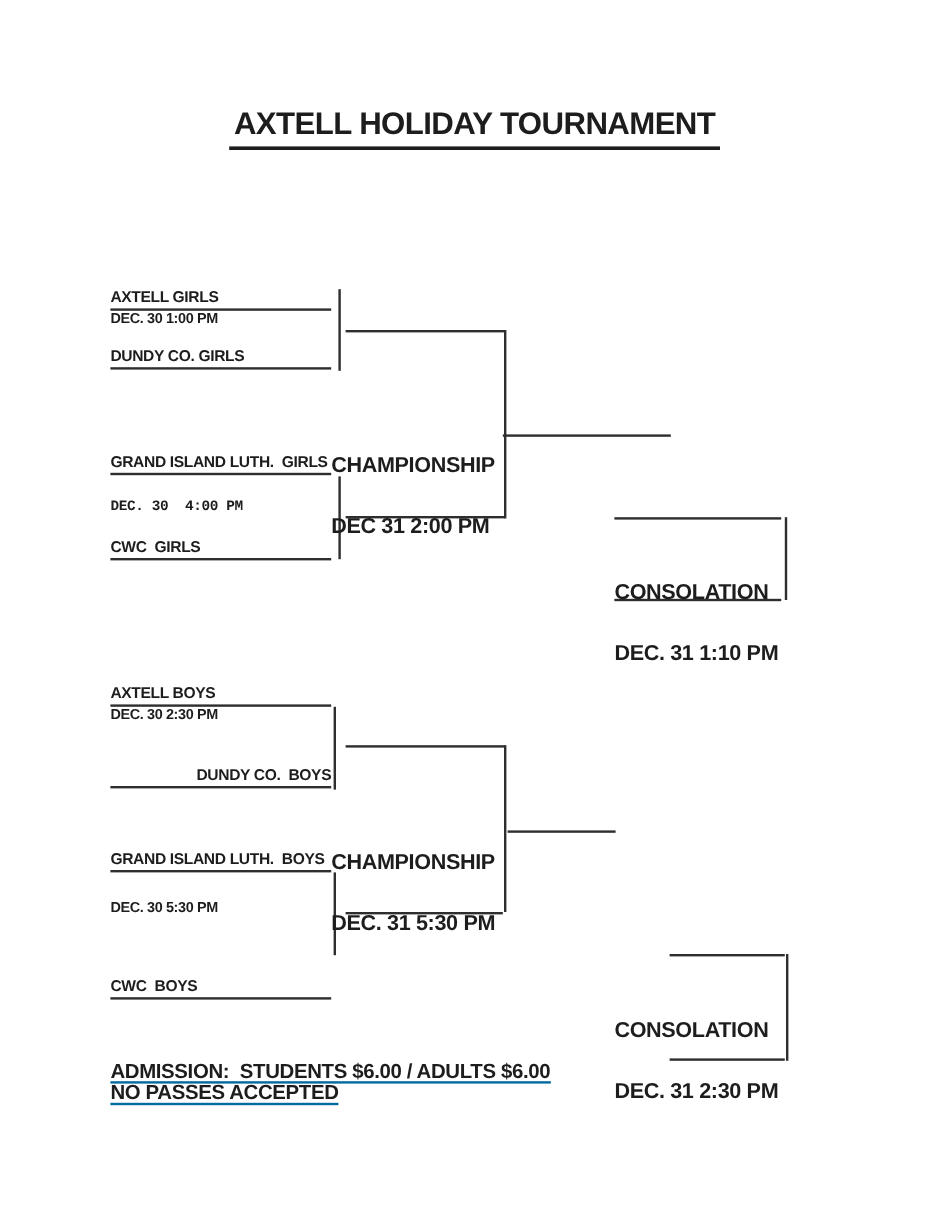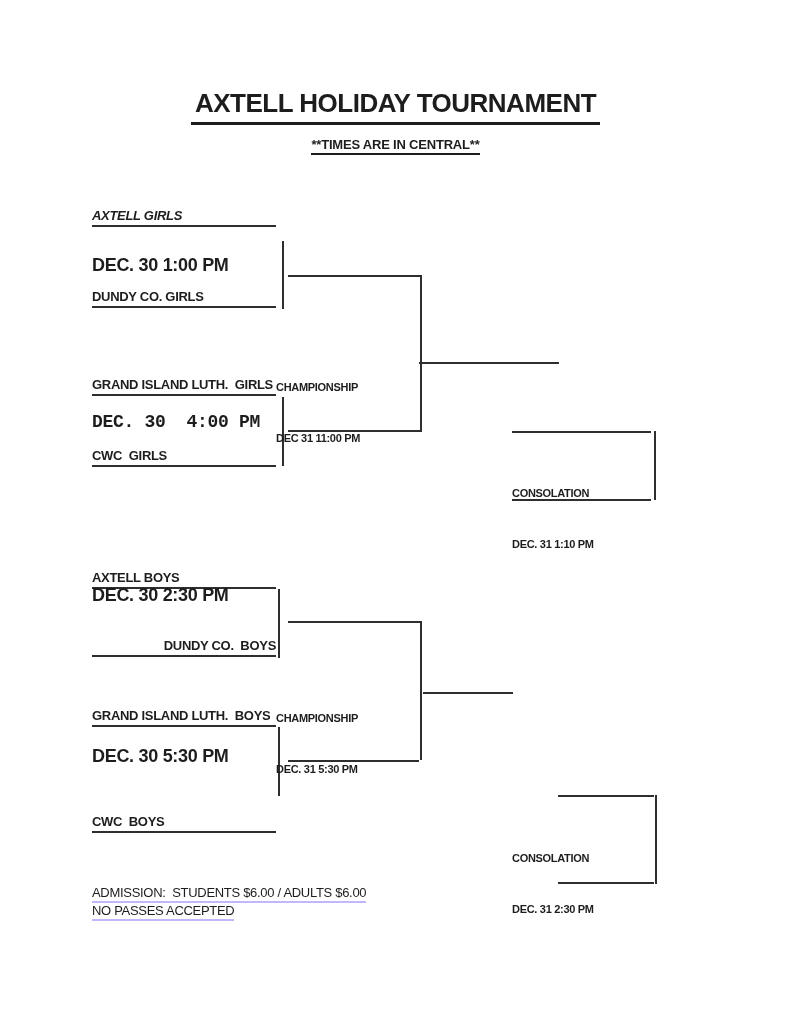--- a/index.html
+++ b/index.html
@@ -49,80 +49,77 @@
     font-size: 13px;
     line-height: 15px;
     font-weight: bold;
     letter-spacing: -0.3px;
     padding-bottom: 2px;
     border-bottom: 2px solid #2e2e2e;
     white-space: pre;
   }
   .time {
     position: absolute;
-    font-size: 18px;
+    font-size: 12px;
     line-height: 15px;
     font-weight: bold;
     letter-spacing: -0.3px;
     white-space: pre;
   }
   .label2 {
     position: absolute;
-    font-size: 11px;
+    font-size: 18px;
     line-height: 17px;
     font-weight: bold;
     letter-spacing: -0.3px;
     white-space: pre;
   }
   .footline {
     position: absolute;
     display: inline-block;
-    font-size: 13px;
+    font-size: 17px;
     line-height: 15px;
-    font-weight: normal;
+    font-weight: bold;
     letter-spacing: -0.3px;
-    border-bottom: 2px solid #c4b5fd;
+    border-bottom: 2px solid #0369a1;
     padding-bottom: 1px;
     white-space: pre;
   }
   .line { position: absolute; background: #2e2e2e; }
   .hl { height: 2px; }
   .vl { width: 2px; }
 </style>
 </head>
 <body>
 
 <div class="page">
 
   <div class="title-wrap">
     <span class="title">AXTELL HOLIDAY TOURNAMENT</span>
   </div>
-  <div class="subtitle-wrap">
-    <span class="subtitle">**TIMES ARE IN CENTRAL**</span>
-  </div>
 
   <div>
-    <div class="team" style="left:92px; top:208px;font-style:italic;">AXTELL GIRLS</div>
+    <div class="team" style="left:92px; top:240px;">AXTELL GIRLS</div>
     <div class="time" style="left:92px; top:258px;">DEC. 30 1:00 PM</div>
     <div class="team" style="left:92px; top:289px;">DUNDY CO. GIRLS</div>
 
     <div class="line vl" style="left:282px; top:241px; height:68px;"></div>
     <div class="line hl" style="left:288px; top:275px; width:133px;"></div>
 
     <div class="team" style="left:92px; top:377px;">GRAND ISLAND LUTH.  GIRLS</div>
     <div class="time" style="left:92px; top:415px;font-family:Liberation Mono, monospace;">DEC. 30  4:00 PM</div>
     <div class="team" style="left:92px; top:448px;">CWC  GIRLS</div>
 
     <div class="line vl" style="left:282px; top:397px; height:69px;"></div>
     <div class="line hl" style="left:288px; top:430px; width:133px;"></div>
 
     <div class="line vl" style="left:420px; top:275px; height:157px;"></div>
     <div class="label2" style="left:276px; top:345px;">
       <div>CHAMPIONSHIP</div>
-      <div>DEC 31 11:00 PM</div>
+      <div>DEC 31 2:00 PM</div>
     </div>
     <div class="line hl" style="left:419px; top:362px; width:140px;"></div>
 
     <div class="line hl" style="left:512px; top:431px; width:139px;"></div>
     <div class="line vl" style="left:654px; top:431px; height:69px;"></div>
     <div class="line hl" style="left:512px; top:499px; width:139px;"></div>
     <div class="label2" style="left:512px; top:451px;">
       <div>CONSOLATION</div>
       <div>DEC. 31 1:10 PM</div>
     </div>

